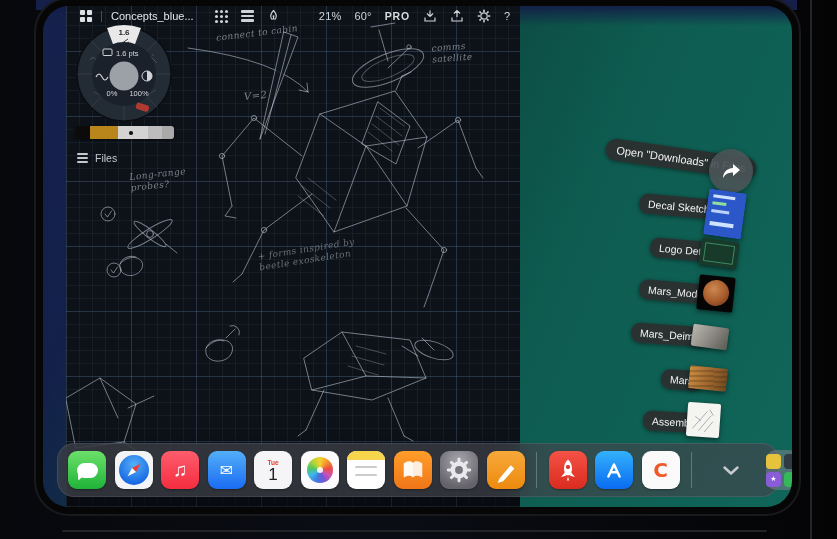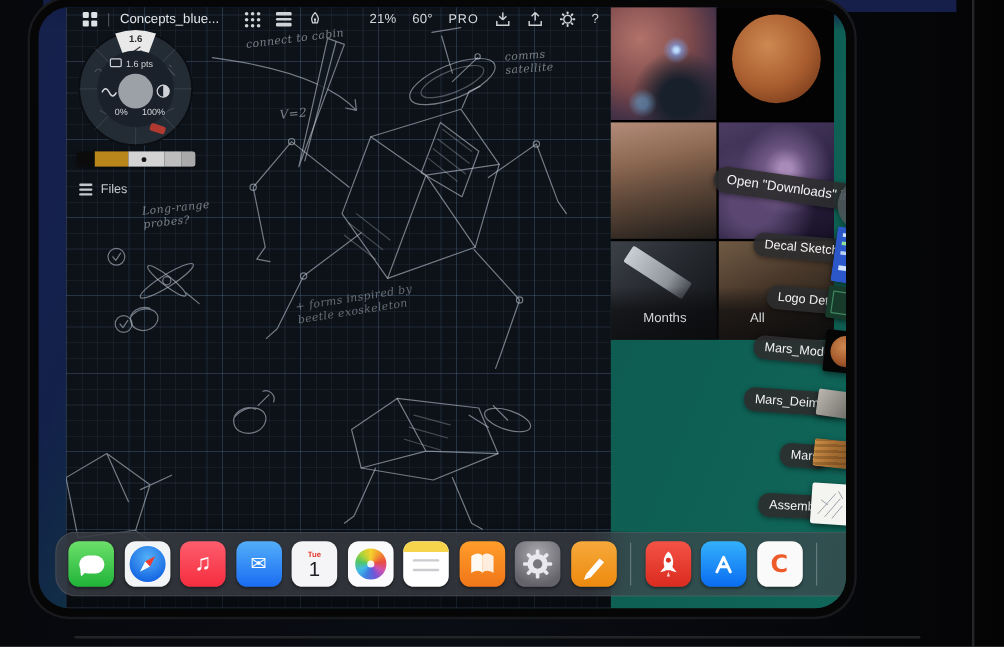--- a/index.html
+++ b/index.html
@@ -10,21 +10,21 @@
     font-family:"Liberation Sans","DejaVu Sans",sans-serif;
     -webkit-font-smoothing:antialiased;
   }
   
   .backdrop-strip { position:absolute; left:36px; right:40px; top:0; height:10px; background:#151f49; }
   .edge-line { position:absolute; right:25px; top:0; bottom:0; width:2px; background:#2c2e32; opacity:.8; }
   .bottom-edge { position:absolute; left:62px; right:70px; top:530px; height:2px; background:#232425; border-radius:2px; }
 
   
   .screen {
-    position:absolute; left:32px; top:6px; width:673px; height:501px;
+    position:absolute; left:43px; top:6px; width:749px; height:501px;
     border-radius:26px; overflow:hidden;
     background:
       linear-gradient(180deg, rgba(19,30,72,.95) 0px, rgba(19,30,72,0) 20px),
       linear-gradient(112deg,#16214c 0%,#13204a 16%,#0c463f 42%,#0e5c51 66%,#106659 100%);
     box-shadow:0 0 0 7px #060607, 0 0 0 9px #191a1d;
   }
 
   
   .concepts {
     position:absolute; left:23px; top:0; width:454px; height:501px;
@@ -44,21 +44,21 @@
   .tb-right { display:flex; align-items:center; gap:13px; margin-left:auto; margin-right:10px; }
   .tb-sep { width:1px; height:11px; background:rgba(255,255,255,.25); }
   .tb-title { font-size:11px; color:#e3e6e9; }
   .appgrid { display:grid; grid-template-columns:5px 5px; grid-template-rows:5px 5px; gap:2px; }
   .appgrid i { background:#dfe2e5; border-radius:1px; }
   .dotgrid { display:grid; grid-template-columns:repeat(3,3px); grid-template-rows:repeat(3,3px); gap:2px; }
   .dotgrid i { background:#cfd3d7; border-radius:50%; }
   .stacklines { display:flex; flex-direction:column; gap:2px; }
   .stacklines i { width:13px; height:2.5px; background:#cfd3d7; border-radius:1px; }
   .tb-num { letter-spacing:.2px; }
-  .tb-pro { font-weight:400; font-size:10.5px; letter-spacing:.8px; color:#dadde0;text-align:center; }
+  .tb-pro { font-weight:700; font-size:10.5px; letter-spacing:.8px; color:#dadde0;text-align:center; }
 
   
   .wheel { position:absolute; left:8px; top:14px; width:100px; height:104px; z-index:6; }
   .colorbar { position:absolute; left:9px; top:120px; width:99px; height:13px; display:flex;
     border-radius:3px; overflow:hidden; z-index:6; box-shadow:0 1px 3px rgba(0,0,0,.5); }
   .colorbar .c-black { width:15px; background:#0b0b0b; }
   .colorbar .c-gold  { width:28px; background:#b8861b; }
   .colorbar .c-lgray { width:30px; background:#d3d3d3; position:relative; }
   .colorbar .c-lgray::after { content:''; position:absolute; left:11px; top:5px; width:3.5px; height:3.5px;
     border-radius:50%; background:#141414; }
@@ -356,32 +356,20 @@
     <div class="annotation a-top">connect to cabin</div>
     <div class="annotation a-sat">comms
 satellite</div>
     <div class="annotation a-ver">V=2</div>
     <div class="annotation a-probes">Long-range
 probes?</div>
     <div class="annotation a-forms">+ forms inspired by
 beetle exoskeleton</div>
   </div>
 
-  <div class="photos">
-    <div class="ph ph-neb1"></div>
-    <div class="ph ph-mars"></div>
-    <div class="ph ph-desert"></div>
-    <div class="ph ph-neb2"></div>
-    <div class="ph ph-scope"></div>
-    <div class="ph ph-desert2"></div>
-    <div class="ph-tabbar">
-      <span class="ph-tab ph-tab-months">Months</span>
-      <span class="ph-tab ph-tab-all">All</span>
-    </div>
-  </div>
 
   <div class="drag-layer">
     <div class="tag p-hint">Open "Downloads" in Files</div>
     <div class="share-btn">
       <svg width="22" height="20" viewBox="0 0 22 20">
         <path d="M13,3 L20,9 L13,15 L13,11.5 C8,11.5 4.5,13.5 3,17.5 C3,11 7,7.5 13,7 Z" fill="#fff"></path>
       </svg>
     </div>
 
     <div class="tag p-decal">Decal Sketches</div>

